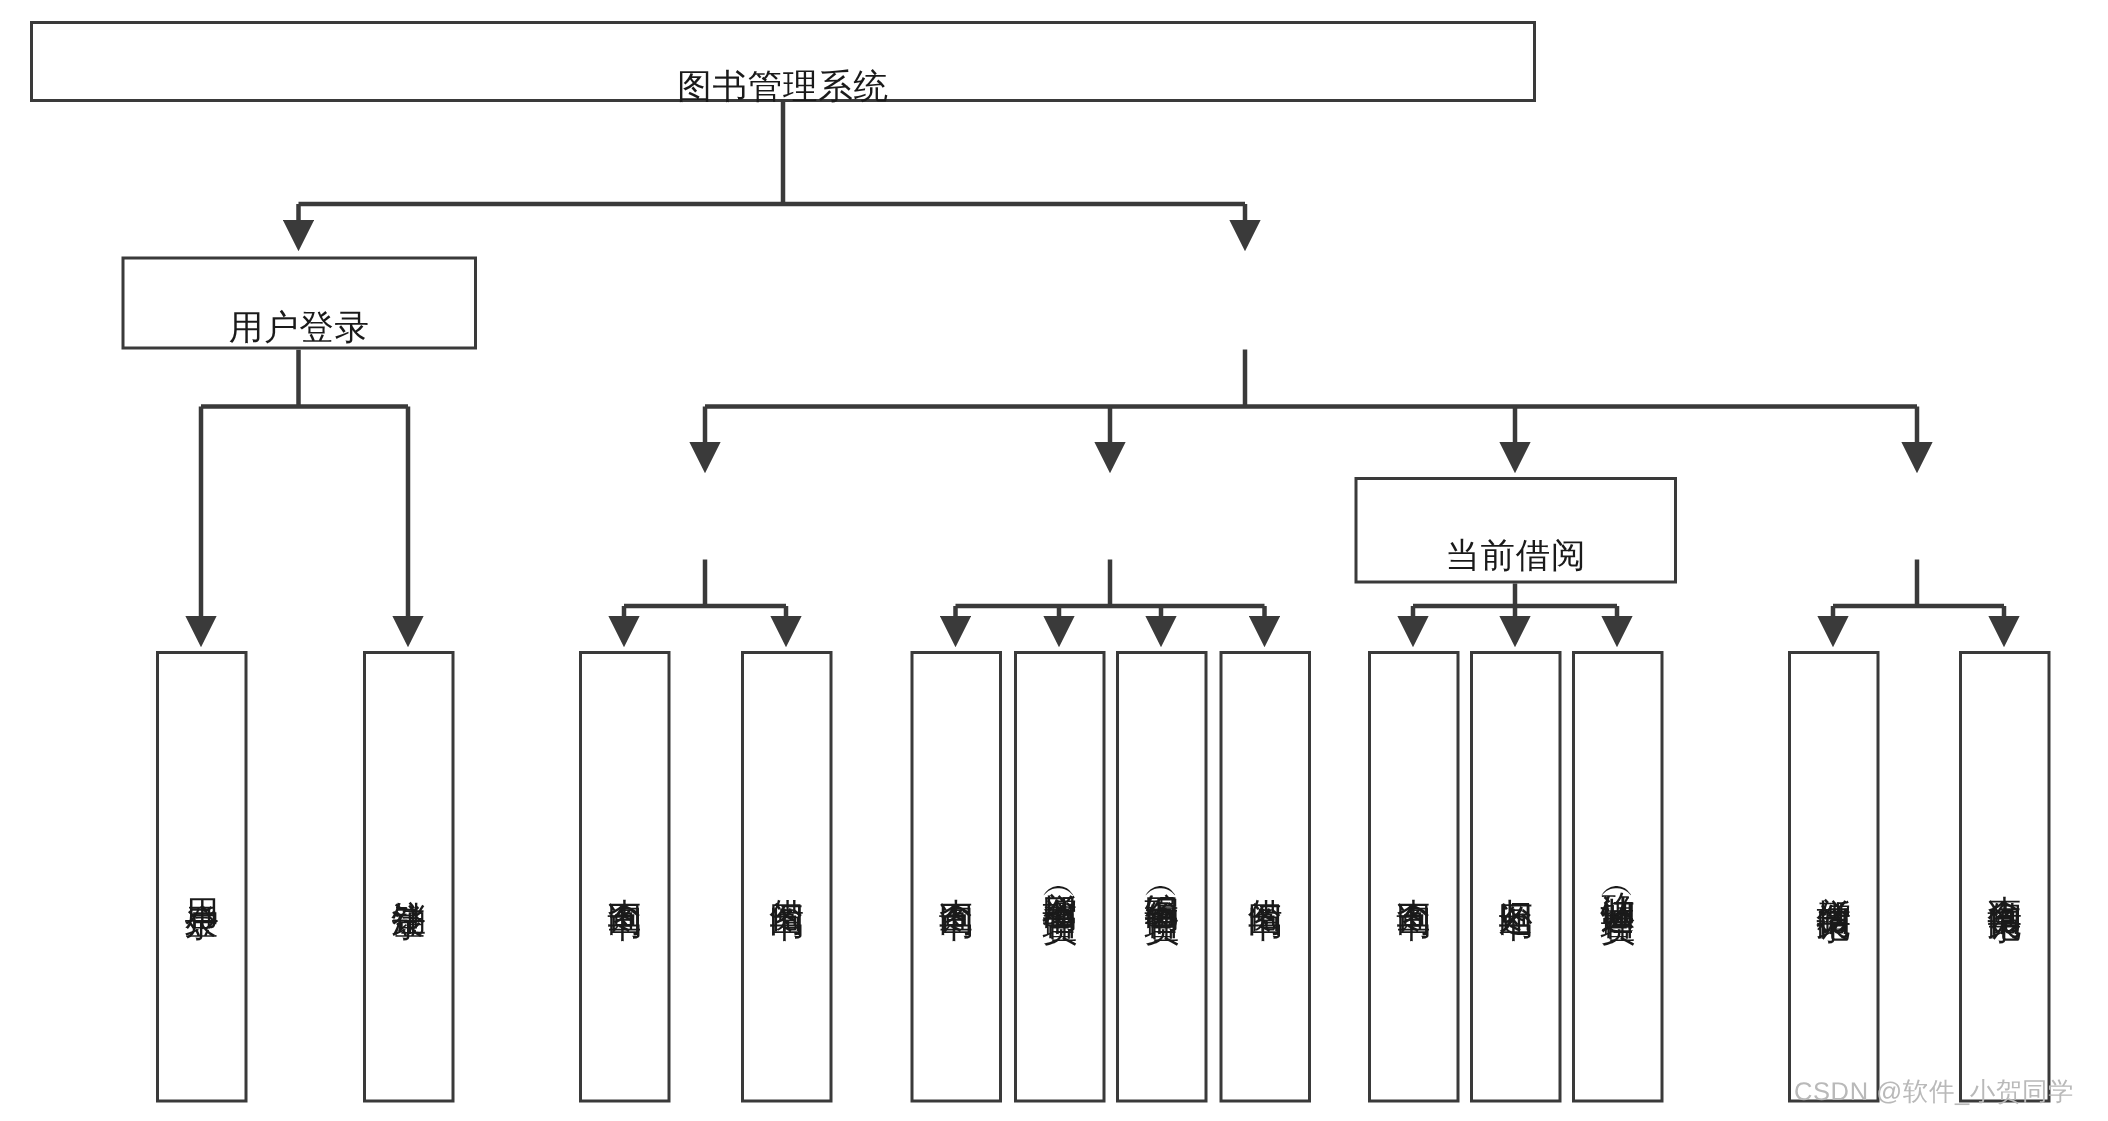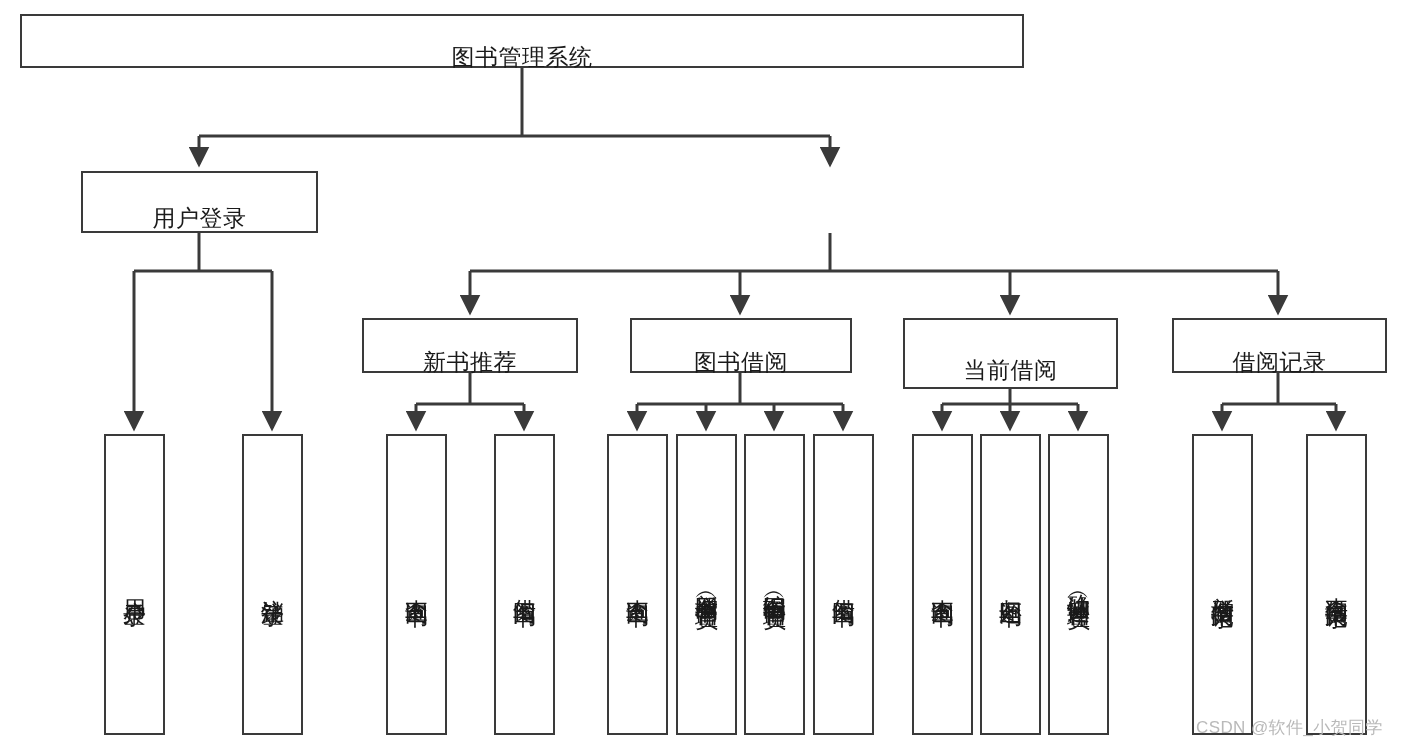--- a/index.html
+++ b/index.html
@@ -122,31 +122,22 @@
   </svg>
 
   <div class="node horizontal" style="left:20px; top:14px; width:1004px; height:54px;">
     <span class="node-label">图书管理系统</span>
   </div>
 
   <div class="node horizontal" style="left:81px; top:171px; width:237px; height:62px;">
     <span class="node-label">用户登录</span>
   </div>
 
-  <div class="node horizontal" style="left:362px; top:318px; width:216px; height:55px;">
-    <span class="node-label">新书推荐</span>
-  </div>
-  <div class="node horizontal" style="left:630px; top:318px; width:222px; height:55px;">
-    <span class="node-label">图书借阅</span>
-  </div>
   <div class="node horizontal" style="left:903px; top:318px; width:215px; height:71px;">
     <span class="node-label">当前借阅</span>
-  </div>
-  <div class="node horizontal" style="left:1172px; top:318px; width:215px; height:55px;">
-    <span class="node-label">借阅记录</span>
   </div>
 
   <div class="node vertical" style="left:104px; top:434px; width:61px; height:301px;">
     <span class="node-label">用户登录</span>
   </div>
   <div class="node vertical" style="left:242px; top:434px; width:61px; height:301px;">
     <span class="node-label">注销登录</span>
   </div>
 
   <div class="node vertical" style="left:386px; top:434px; width:61px; height:301px;">

